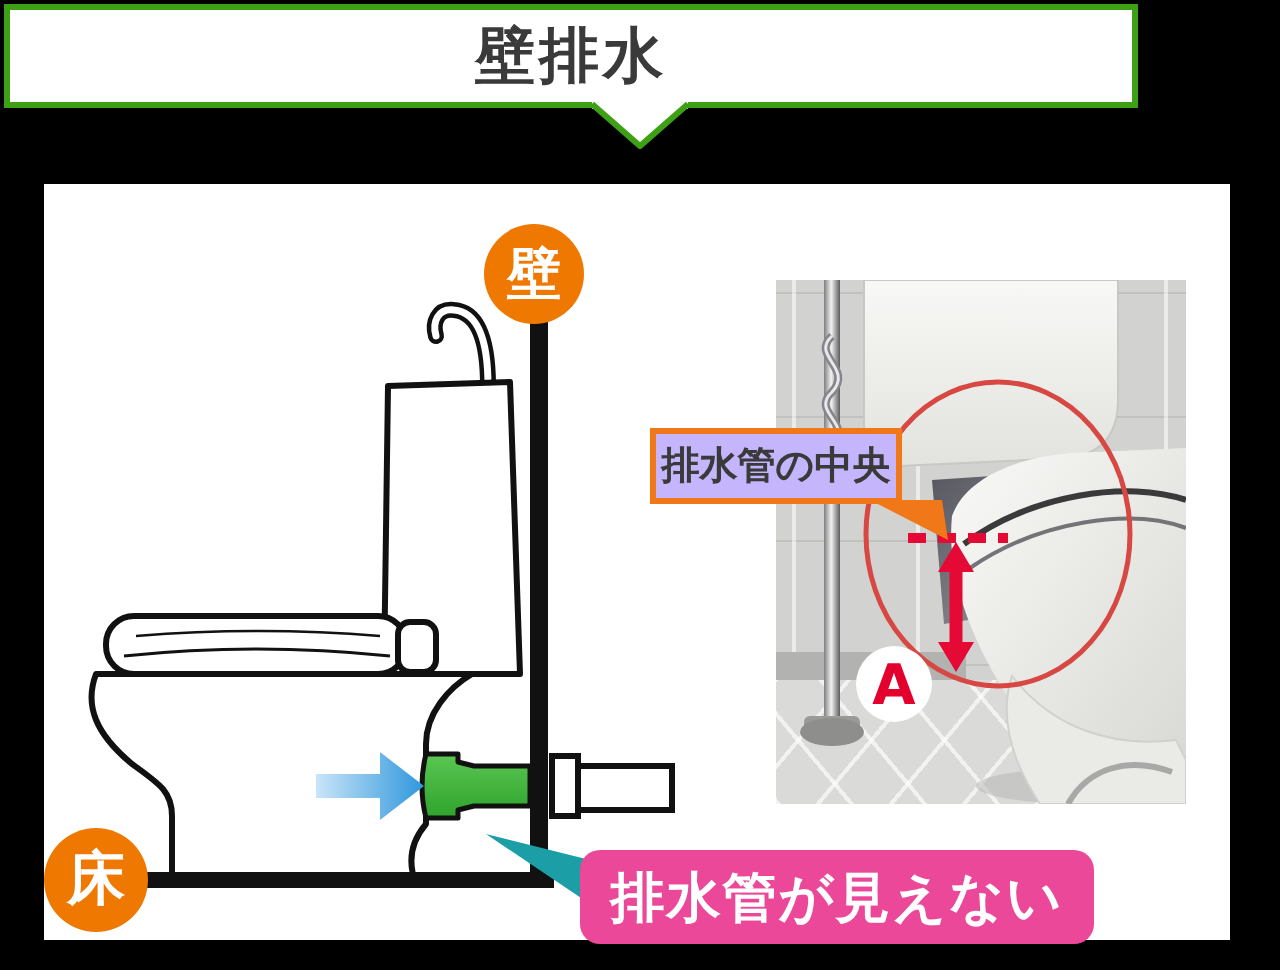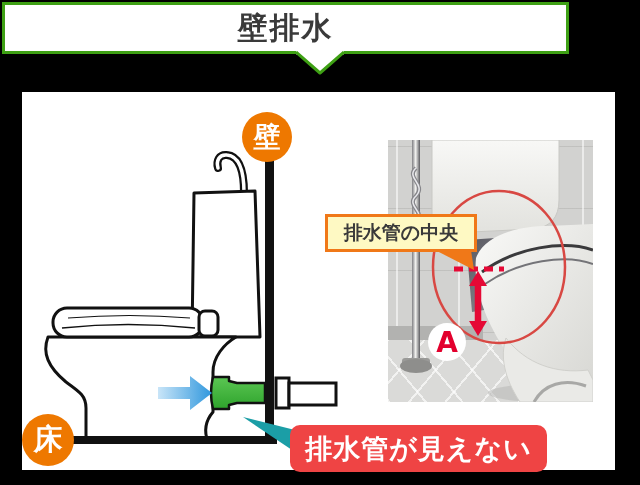--- a/index.html
+++ b/index.html
@@ -45,29 +45,29 @@
       repeating-linear-gradient(-50deg, rgba(255,255,255,.65) 0 2px, transparent 2px 28px);
   }
   .ph-art,.ph-anno{position:absolute;left:0;top:0;}
   .a-badge{
     position:absolute;left:40px;top:183px;width:38px;height:38px;border-radius:50%;
     background:#fff;color:#e3002d;font-size:28px;font-weight:bold;
     display:flex;align-items:center;justify-content:center;
   }
   
   .pipe-label{
-    position:absolute;left:303px;top:122px;width:152px;height:38px;
-    background:#fef9c3;border:3px solid #f07818;color:#3a3a3a;
+    position:absolute;left:303px;top:122px;width:126px;height:38px;
+    background:#c4b5fd;border:3px solid #f07818;color:#3a3a3a;
     font-size:19px;font-weight:bold;display:flex;align-items:center;justify-content:center;
   }
   .label-pointer{position:absolute;left:0;top:0;pointer-events:none;}
   
   .callout{
     position:absolute;left:268px;top:333px;width:257px;height:47px;border-radius:10px;
-    background:#ef4444;color:#fff;font-size:27px;font-weight:bold;
+    background:#ec4899;color:#fff;font-size:27px;font-weight:bold;
     display:flex;align-items:center;justify-content:center;letter-spacing:1px;
   }
 </style>
 </head>
 <body>
 
 <div class="stage">
 
   <div class="header">
     <span class="header-title">壁排水</span>

